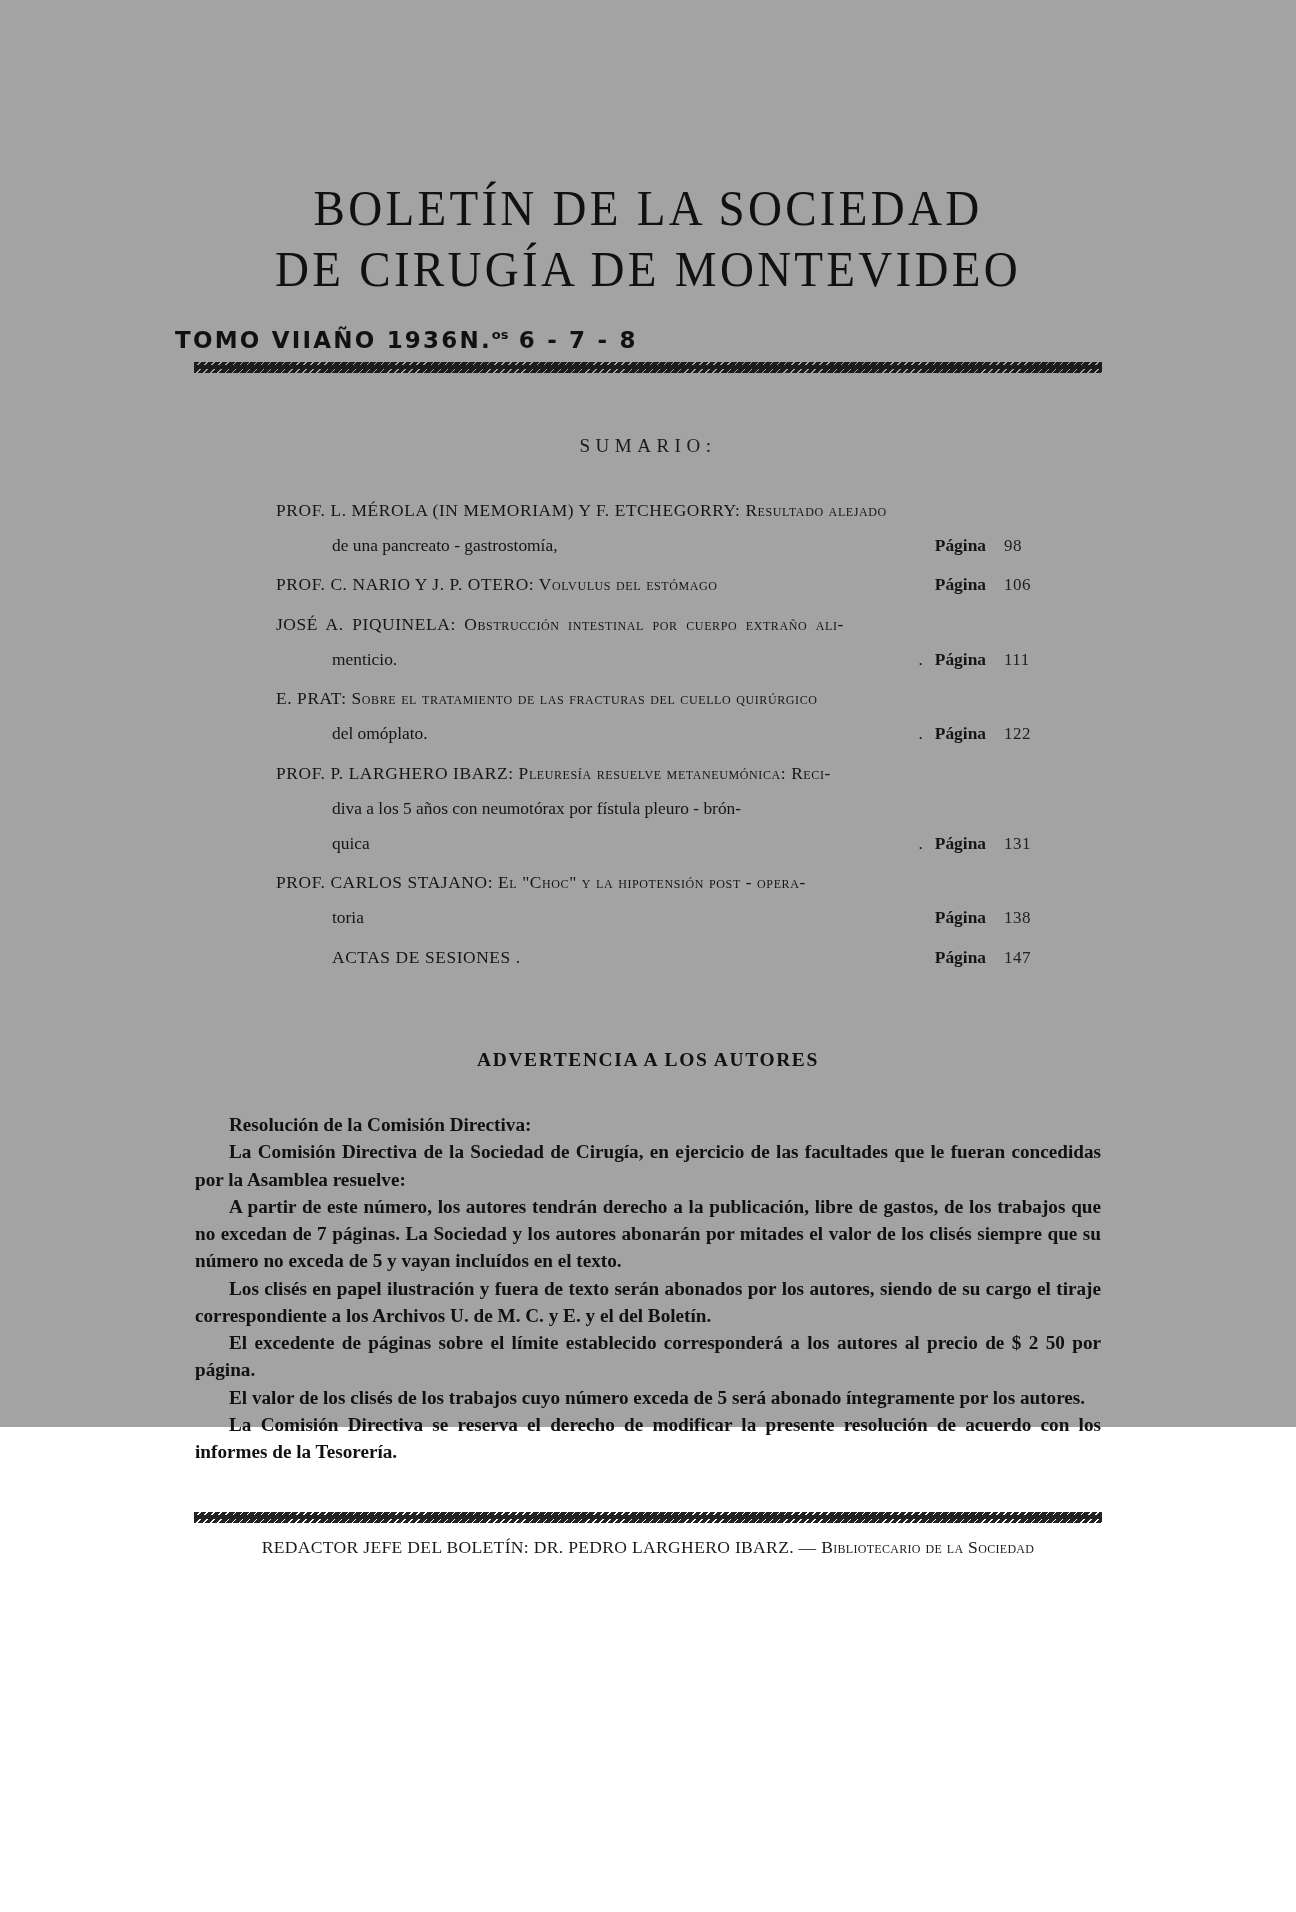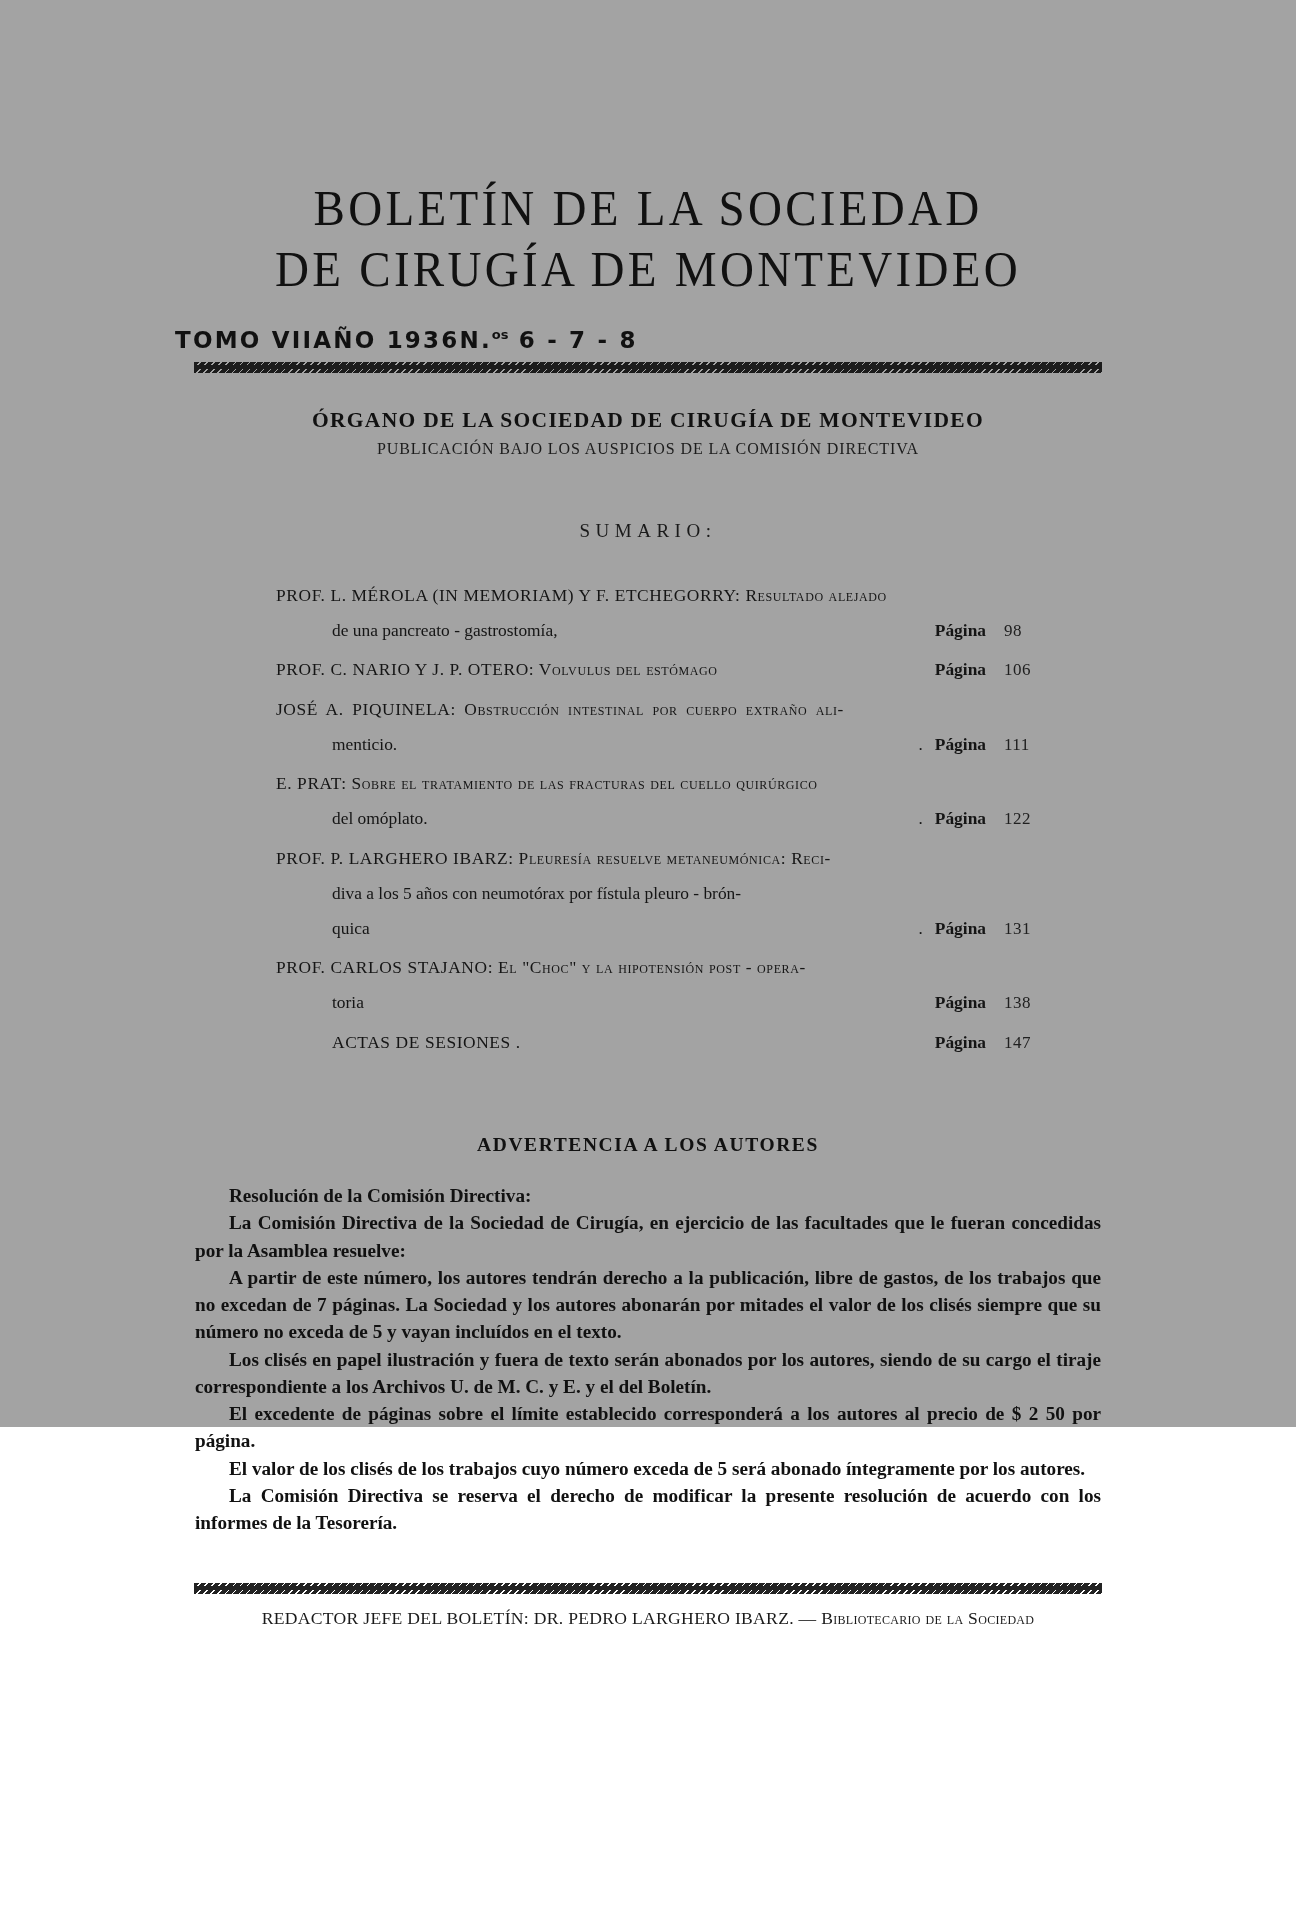--- a/index.html
+++ b/index.html
@@ -159,21 +159,21 @@
   .adv-heading {
     text-align: center;
     margin-top: 74px;
     font-family: "Liberation Serif", serif;
     font-weight: bold;
     font-size: 19.5px;
     letter-spacing: 1.6px;
     color: #111;
   }
   .adv-body {
-    margin: 26px auto 0;
+    margin: 40px auto 0;
     width: 906px;
     font-family: "Liberation Serif", serif;
     font-weight: bold;
     font-size: 19.2px;
     line-height: 1.42;
     color: #111;
     text-align: justify;
   }
   .adv-body p {
     margin: 0;
@@ -202,24 +202,20 @@
 
     <div class="issue-line">
       <span>TOMO VII</span>
       <span>AÑO 1936</span>
       <span><span>N.</span><span class="nos-sup">os</span><span> 6 - 7 - 8</span></span>
     </div>
 
     <div class="wavy-rule"></div>
   </div>
 
-  <div class="organ">
-    <div class="organ-main">ÓRGANO DE LA SOCIEDAD DE CIRUGÍA DE MONTEVIDEO</div>
-    <div class="organ-sub">PUBLICACIÓN BAJO LOS AUSPICIOS DE LA COMISIÓN DIRECTIVA</div>
-  </div>
 
   <div class="sumario-heading">SUMARIO:</div>
 
   <div class="toc">
 
     <div class="toc-entry">
       <div class="toc-line">
         <span class="txt sc">PROF. L. MÉROLA (IN MEMORIAM) Y F. ETCHEGORRY: Resultado alejado</span>
       </div>
       <div class="toc-line indent">

